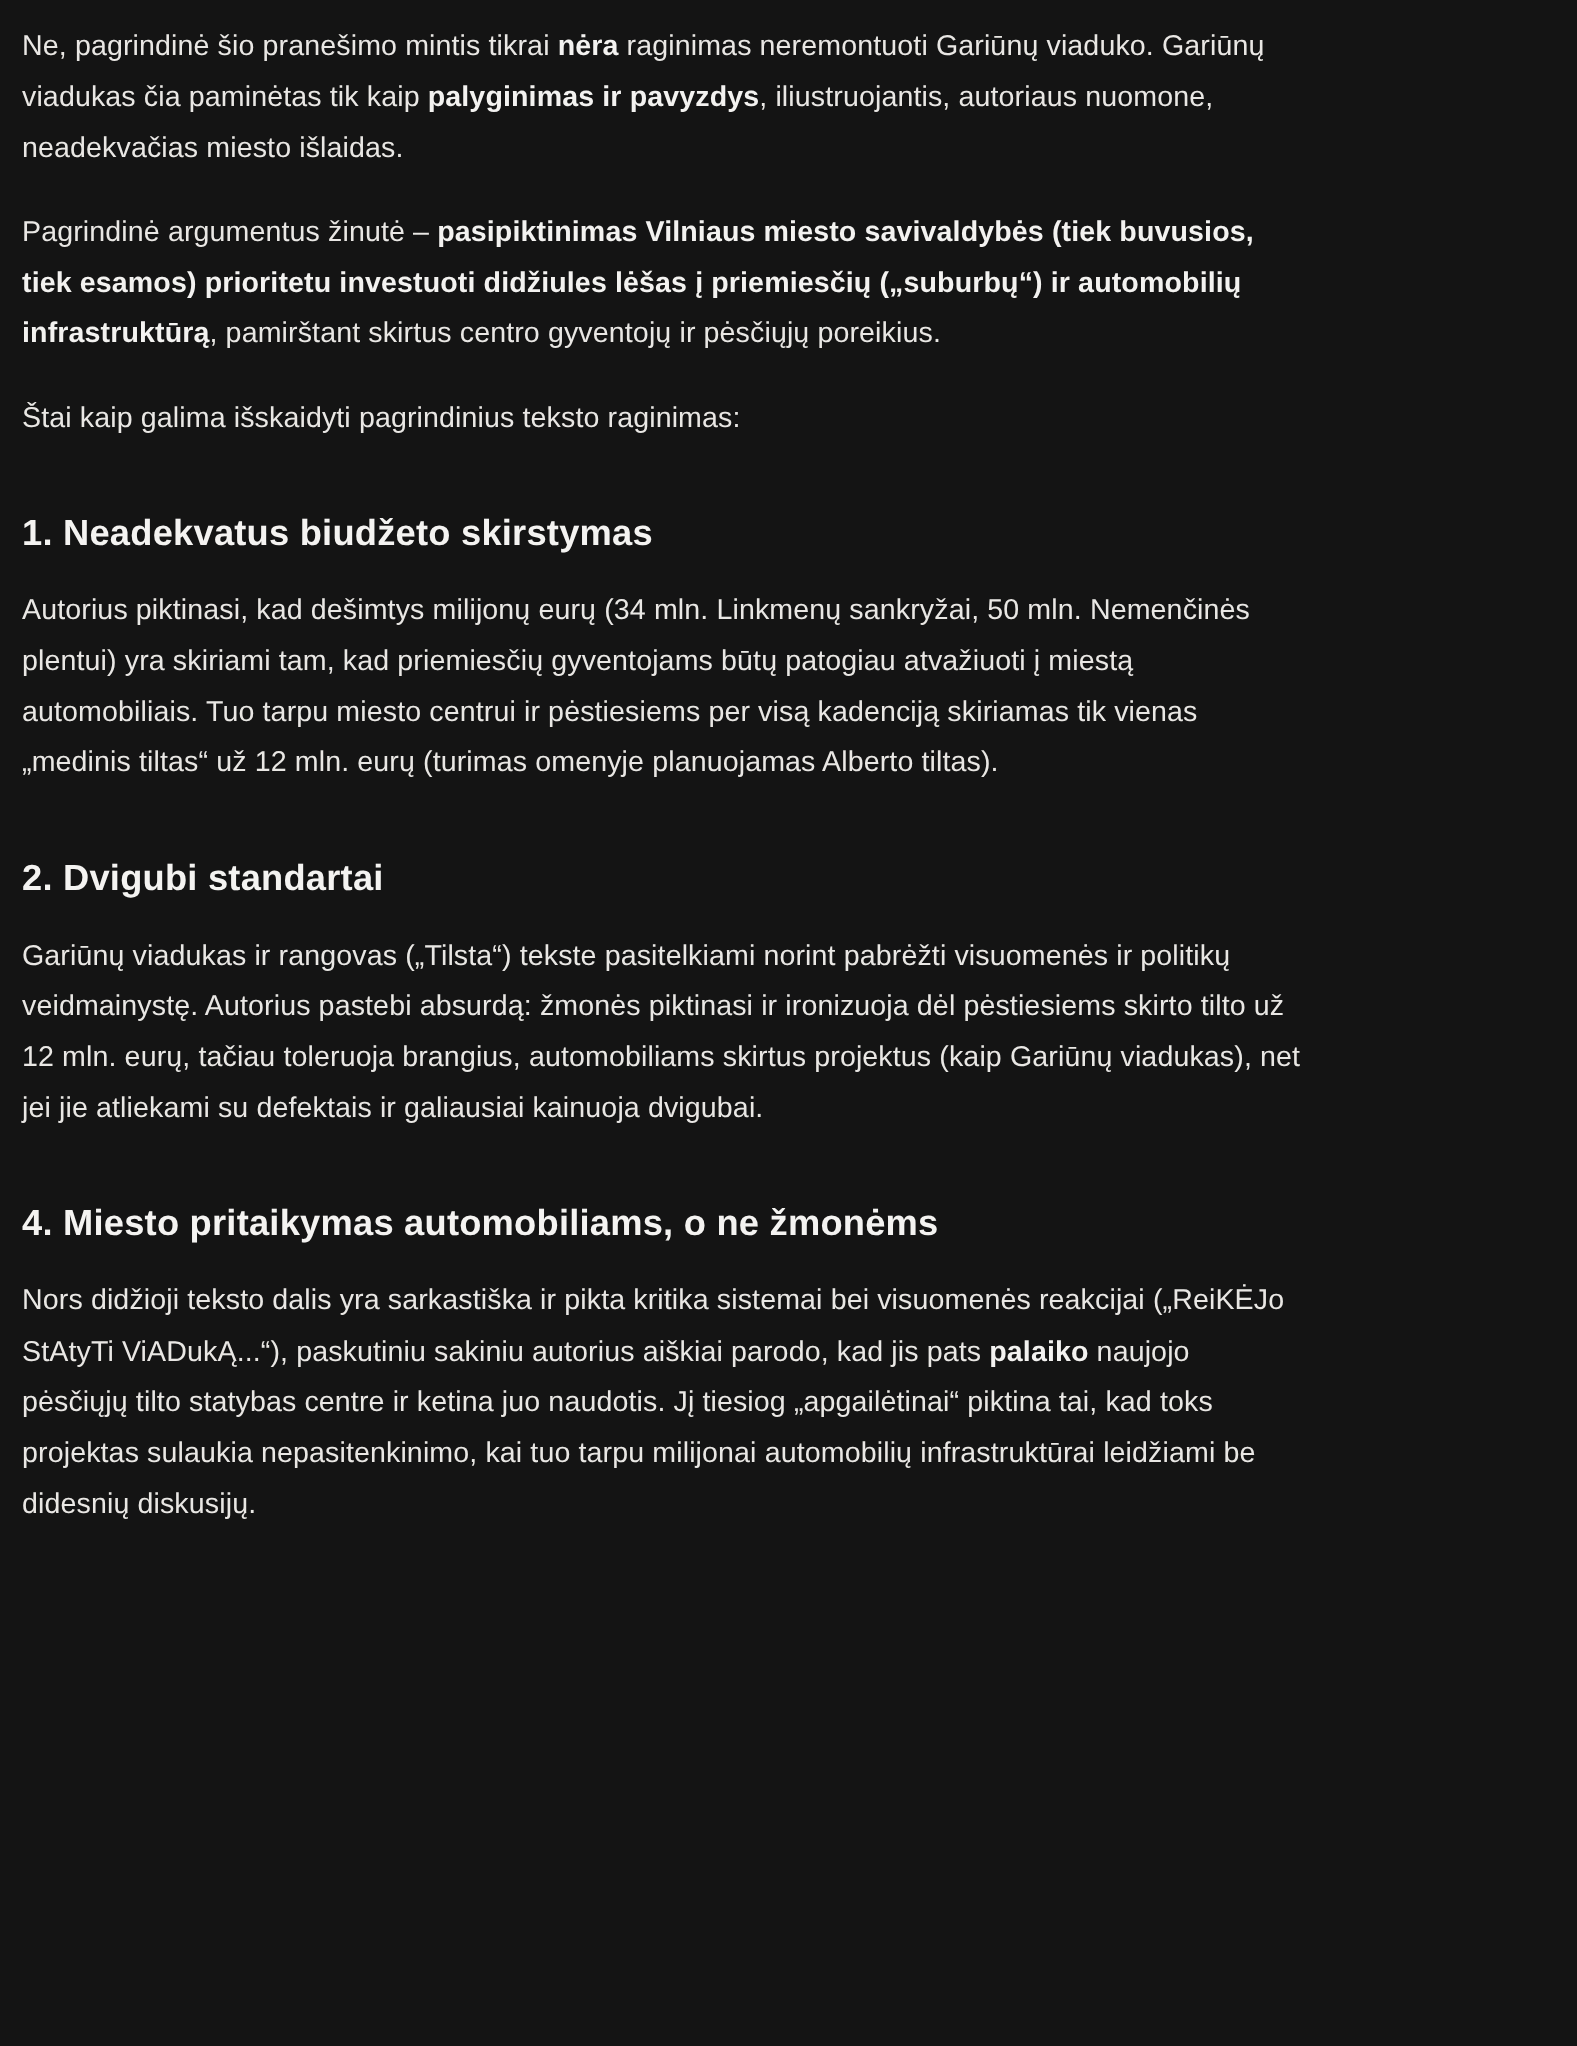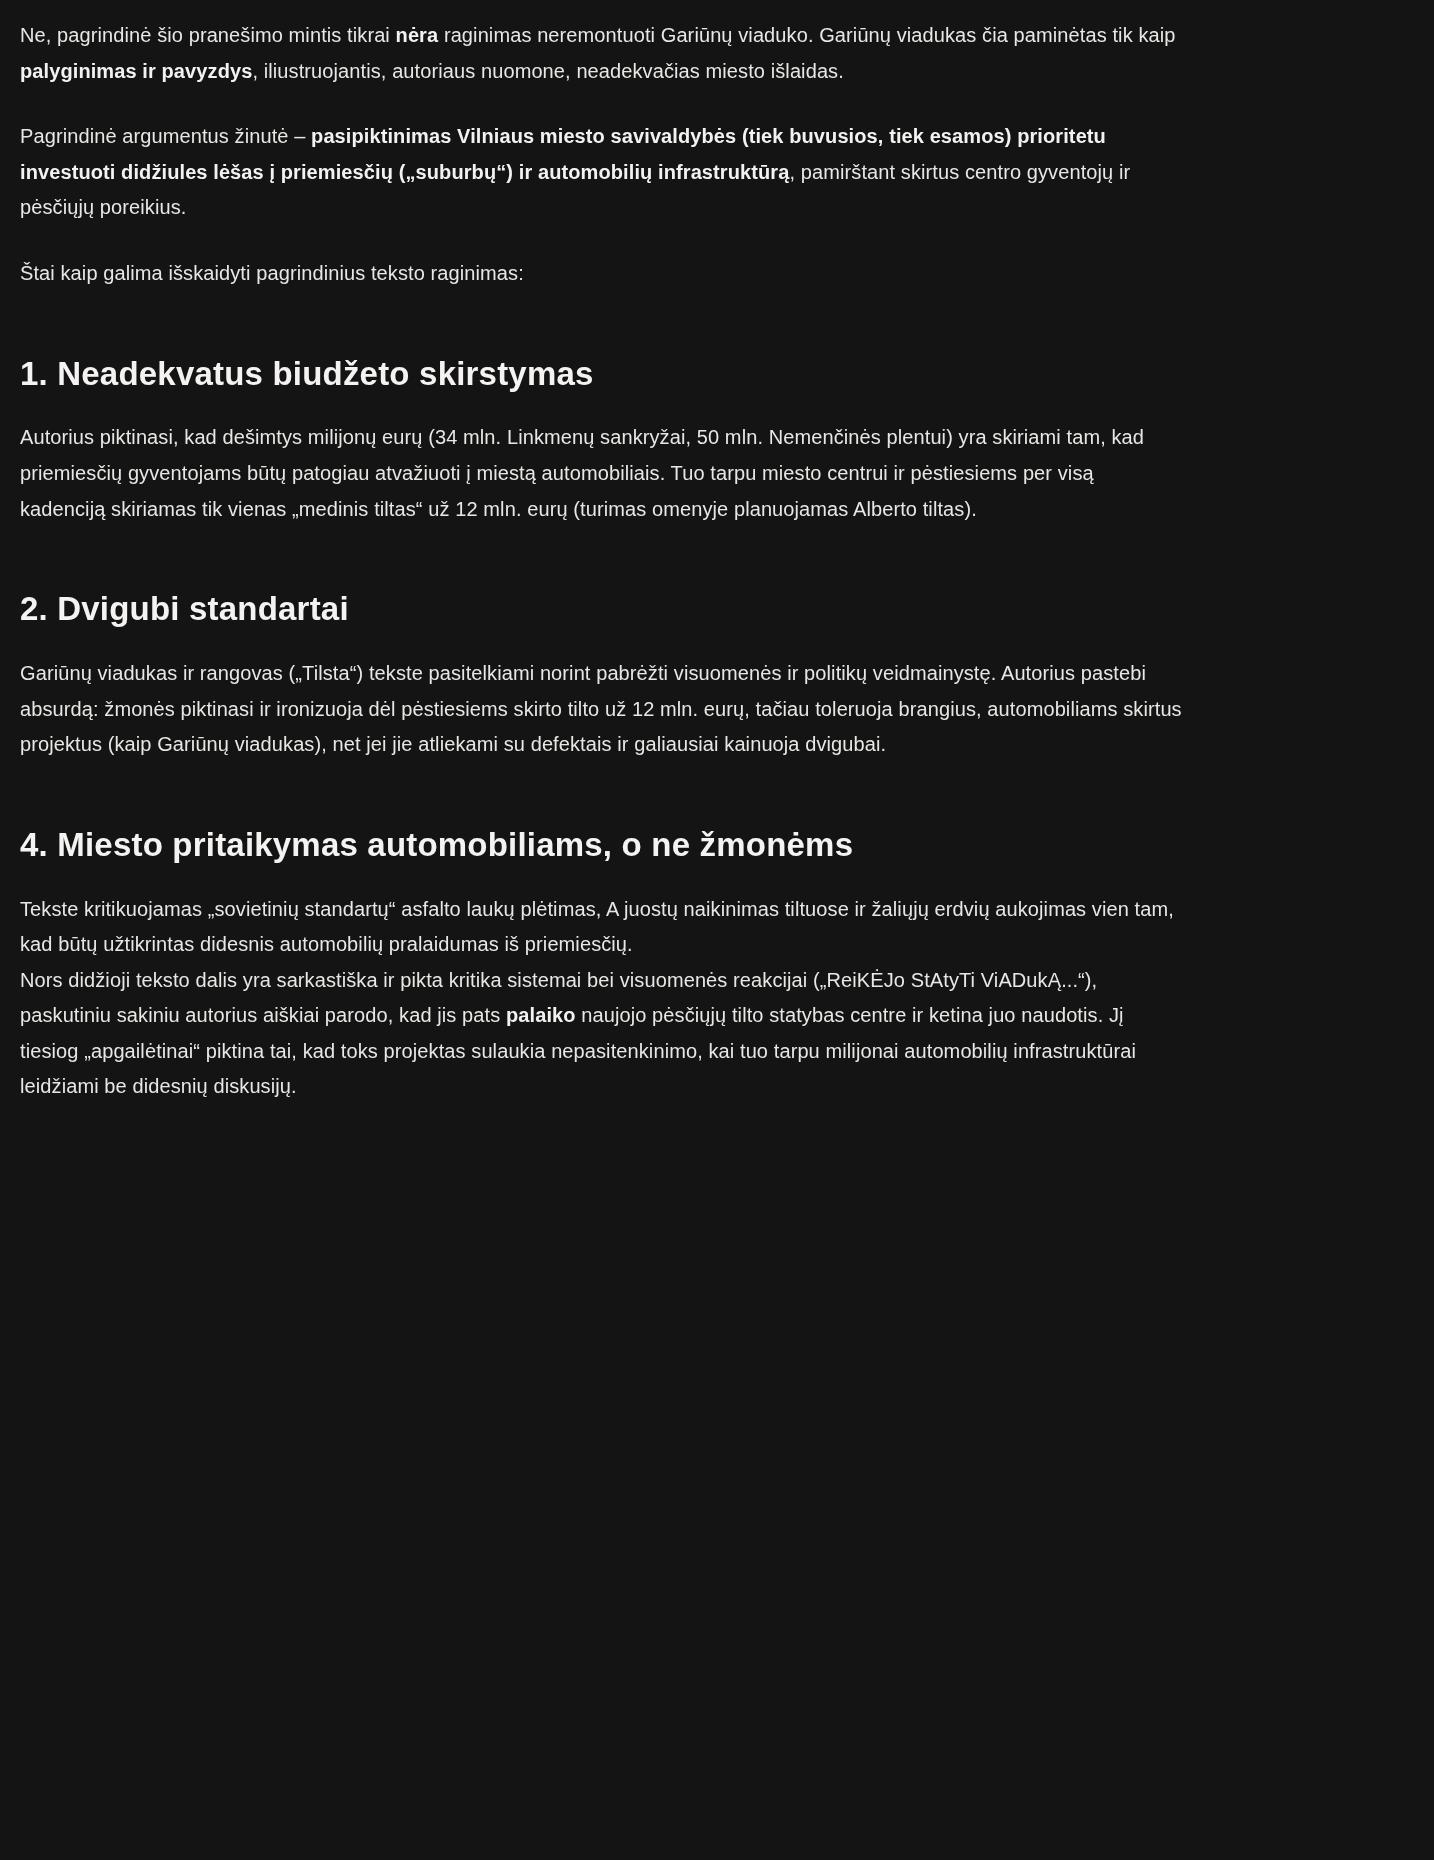--- a/index.html
+++ b/index.html
@@ -17,21 +17,21 @@
   }
   .page {
     box-sizing: border-box;
     width: 1434px;
     padding: 18px 252px 20px 20px;
   }
   p, h3 {
     margin: 0;
   }
   .para {
-    font-size: 20px;
+    font-size: 26px;
     line-height: 1.78;
     letter-spacing: 0.1px;
     color: #e9e7e4;
     font-weight: 400;
     margin-bottom: 30px;
   }
   .para:last-child {
     margin-bottom: 0;
   }
   .para b, .para strong {
@@ -69,17 +69,16 @@
 
   </div>
 
   <h3 class="heading">1. Neadekvatus biudžeto skirstymas</h3>
   <p class="para section-body">Autorius piktinasi, kad dešimtys milijonų eurų (34 mln. Linkmenų sankryžai, 50 mln. Nemenčinės plentui) yra skiriami tam, kad priemiesčių gyventojams būtų patogiau atvažiuoti į miestą automobiliais. Tuo tarpu miesto centrui ir pėstiesiems per visą kadenciją skiriamas tik vienas „medinis tiltas“ už 12 mln. eurų (turimas omenyje planuojamas Alberto tiltas).</p>
 
   <h3 class="heading">2. Dvigubi standartai</h3>
   <p class="para section-body">Gariūnų viadukas ir rangovas („Tilsta“) tekste pasitelkiami norint pabrėžti visuomenės ir politikų veidmainystę. Autorius pastebi absurdą: žmonės piktinasi ir ironizuoja dėl pėstiesiems skirto tilto už 12 mln. eurų, tačiau toleruoja brangius, automobiliams skirtus projektus (kaip Gariūnų viadukas), net jei jie atliekami su defektais ir galiausiai kainuoja dvigubai.</p>
 
   <h3 class="heading">4. Miesto pritaikymas automobiliams, o ne žmonėms</h3>
-  <p class="para section-body">Tekste kritikuojamas „sovietinių standartų“ asfalto laukų plėtimas, A juostų naikinimas tiltuose ir žaliųjų erdvių aukojimas vien tam, kad būtų užtikrintas didesnis automobilių pralaidumas iš priemiesčių.</p>
 
   <p class="para section-body"><span>Nors didžioji teksto dalis yra sarkastiška ir pikta kritika sistemai bei visuomenės reakcijai („ReiKĖJo StAtyTi ViADukĄ...“), paskutiniu sakiniu autorius aiškiai parodo, kad jis pats </span><b>palaiko</b><span> naujojo pėsčiųjų tilto statybas centre ir ketina juo naudotis. Jį tiesiog „apgailėtinai“ piktina tai, kad toks projektas sulaukia nepasitenkinimo, kai tuo tarpu milijonai automobilių infrastruktūrai leidžiami be didesnių diskusijų.</span></p>
 
 </div>
 
 </body></html>

